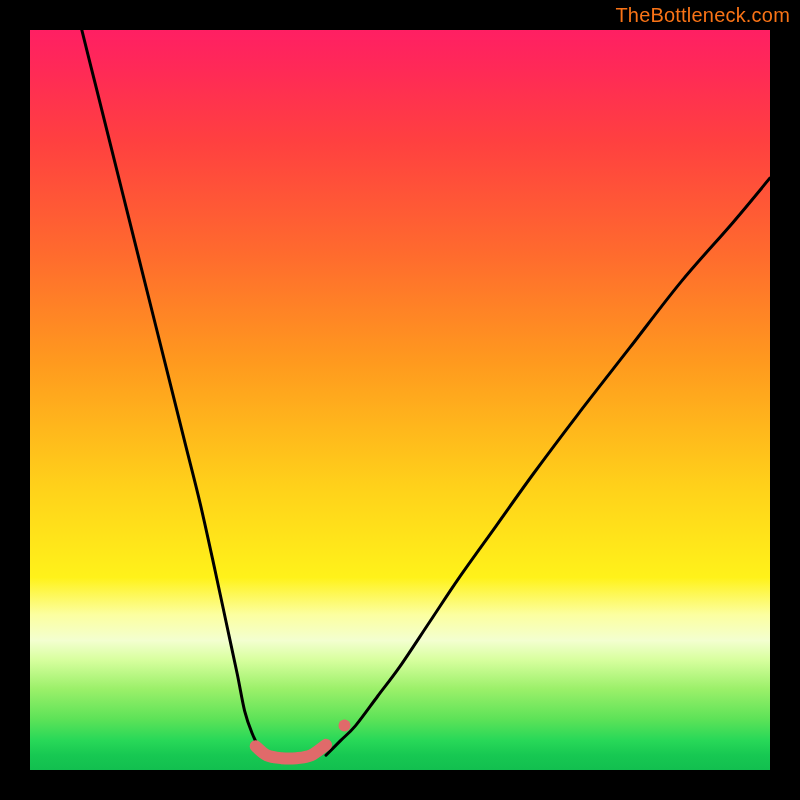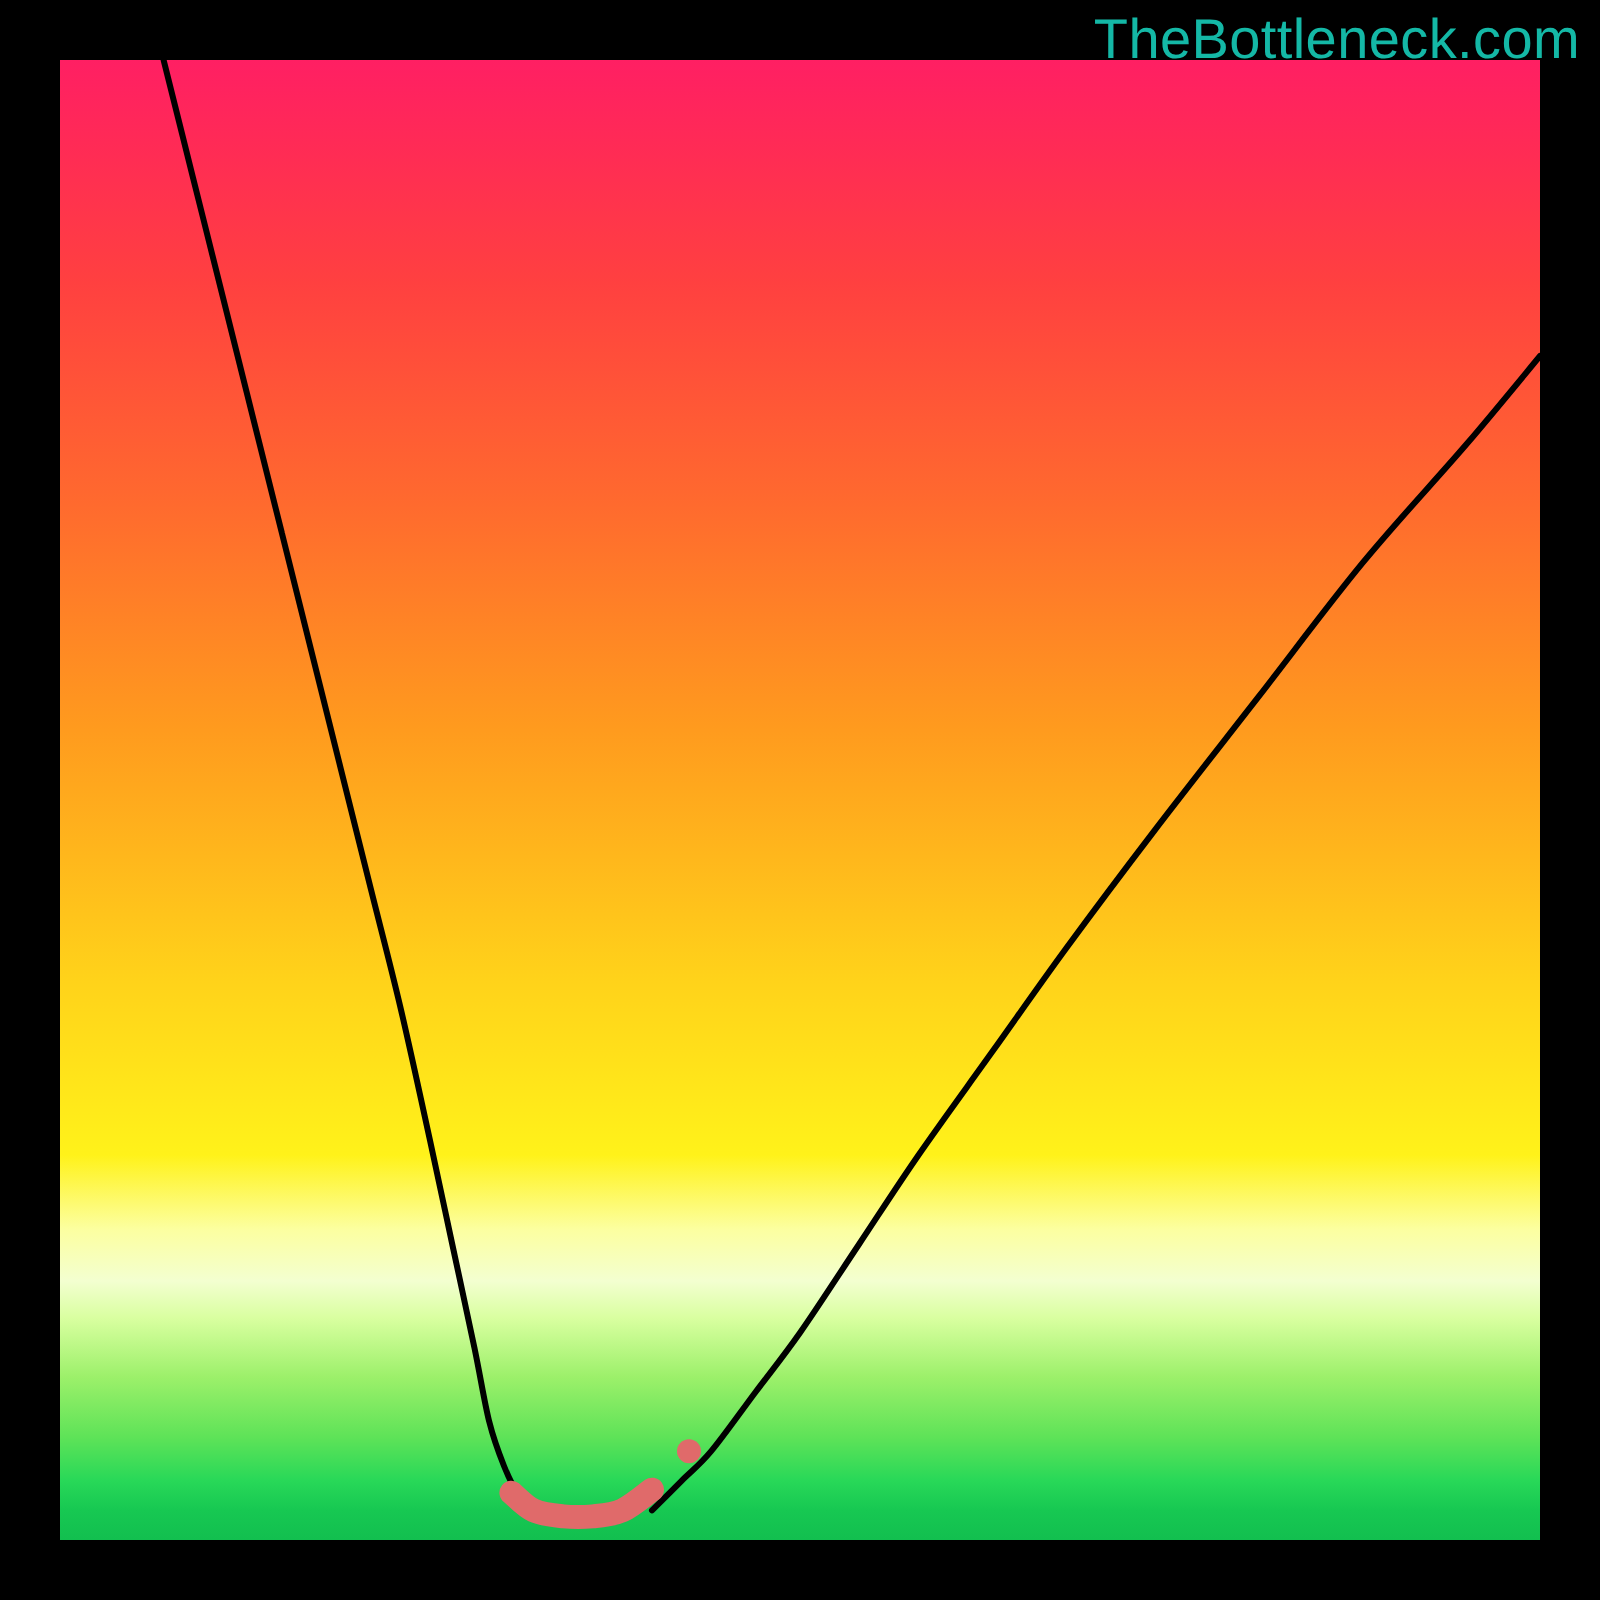--- a/index.html
+++ b/index.html
@@ -16,22 +16,22 @@
     left: 0;
     top: 0;
     width: 800px;
     height: 800px;
     background: #000;
   }
   .watermark {
     position: absolute;
     top: 4px;
     right: 10px;
-    color: #14b8a6;
-    font-size: 28px;
+    color: #f97316;
+    font-size: 20px;
     letter-spacing: 0.2px;
     z-index: 10;
     user-select: none;
   }
   .plot {
     position: absolute;
     left: 30px;
     top: 30px;
     width: 740px;
     height: 740px;

